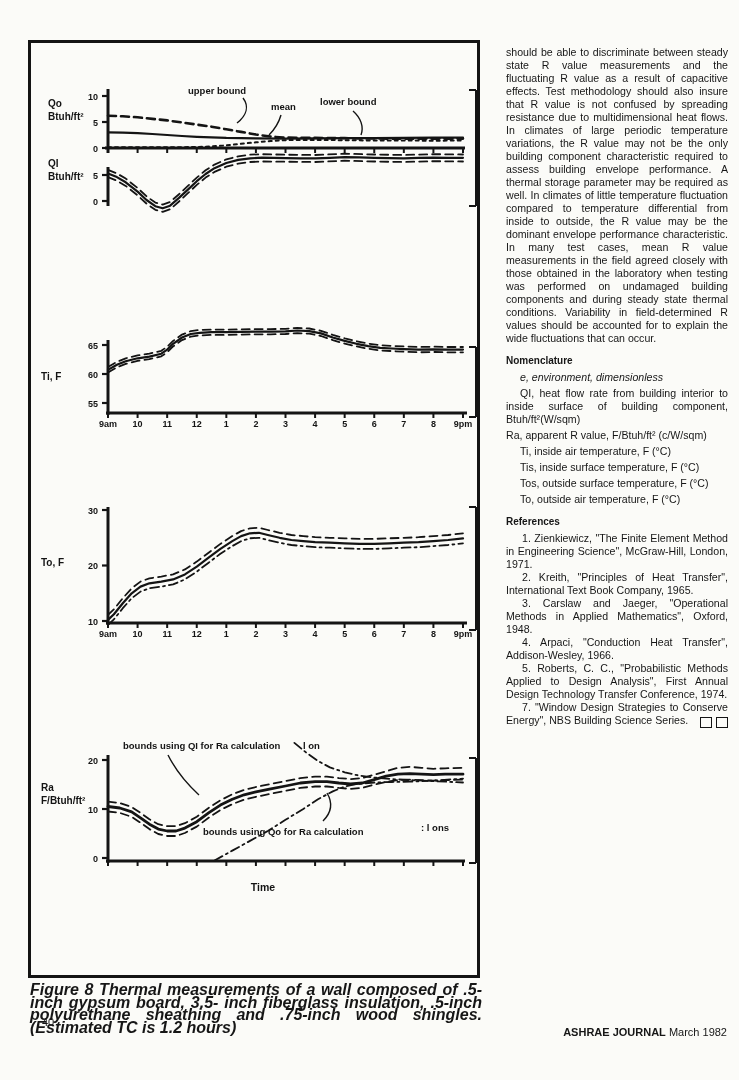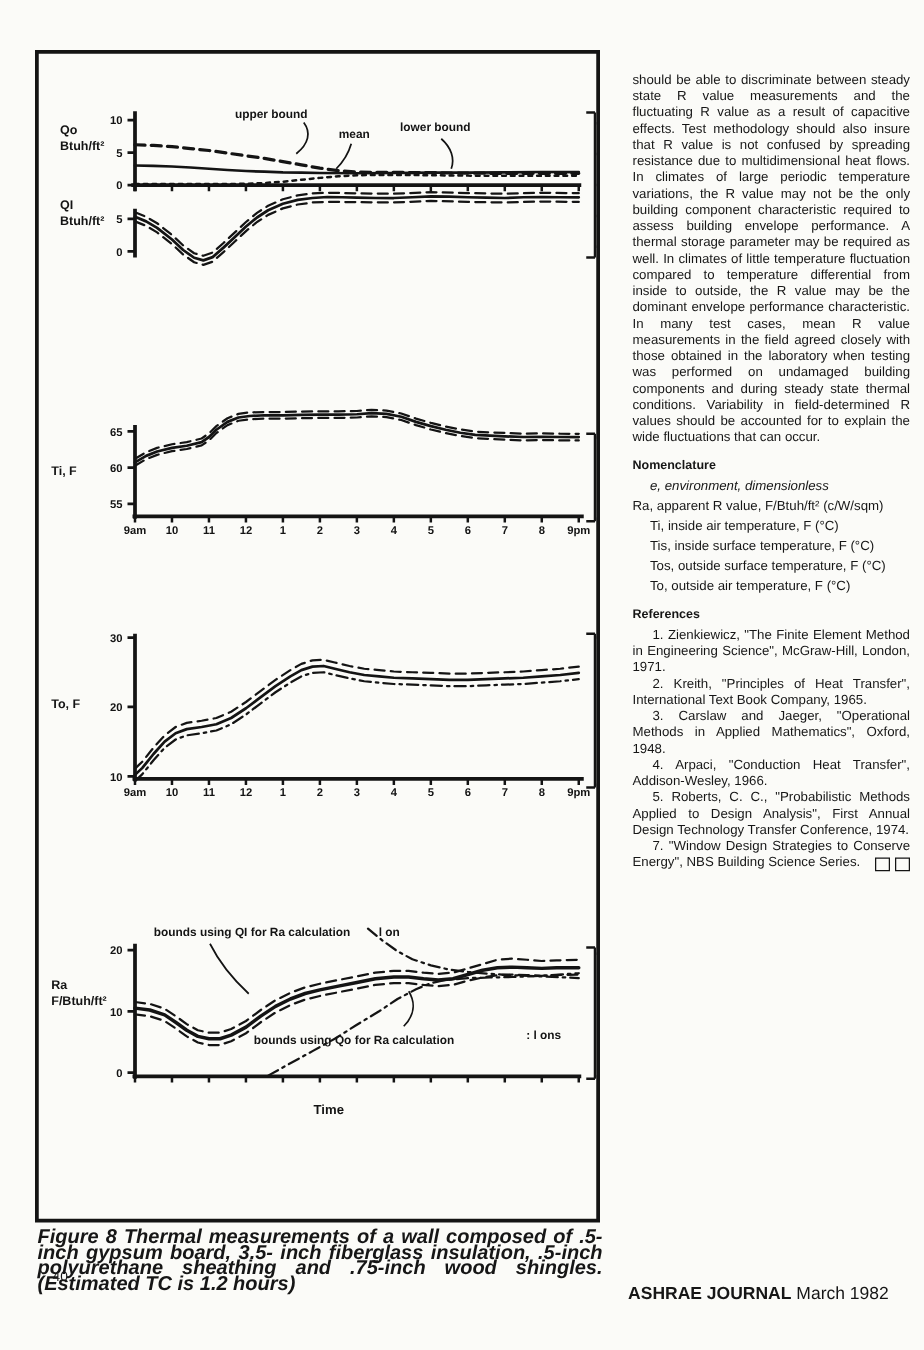--- a/index.html
+++ b/index.html
@@ -10,35 +10,35 @@
   }
   .figure-box{
     position:absolute;left:28px;top:40px;width:452px;height:938px;
     border:3px solid #141414;background:#fbfbf8;box-sizing:border-box;
   }
   svg text{font-family:"Liberation Sans", sans-serif;fill:#141414;}
   .rightcol{
     position:absolute;left:506px;top:42px;width:222px;
     font-size:10.6px;line-height:13px;text-align:justify;
   }
-  .rightcol p{margin:16px 0 1px 0;}
+  .rightcol p{margin:4px 0 1px 0;}
   .rightcol h3{font-size:10px;margin:9px 0 4px 0;text-align:left;}
   .nom{margin:0 0 3px 0 !important;}
   .ind{text-indent:14px;}
   .it{font-style:italic;}
   .ref{text-indent:16px;margin:0 !important;}
   .endmarks{text-align:right;margin-top:-12px;height:12px;}
   .sq{display:inline-block;width:10px;height:9px;border:1.8px solid #141414;margin-left:4px;vertical-align:middle;}
   .caption{
     position:absolute;left:30px;top:984px;width:452px;
     font-size:16px;line-height:12.6px;font-style:italic;font-weight:bold;
     text-align:justify;
   }
   .pagenum{position:absolute;left:30px;top:1016px;font-size:11px;margin-left:12px;}
-  .footer{position:absolute;right:28px;top:1026px;font-size:14px;}
+  .footer{position:absolute;right:12px;top:1026px;font-size:11px;}
   .footer b{font-weight:bold;}
 </style>
 </head>
 <body>
 
 <div class="figure-box">
   <svg id="fig" width="446" height="932" viewBox="0 0 446 932">
 
     <g stroke="#141414">
       <line x1="77" y1="46" x2="77" y2="110" stroke-width="3"></line>
@@ -246,20 +246,21 @@
         <text x="390" y="788" font-size="9.5" font-weight="bold">: l ons</text>
       </g>
   </svg>
 </div>
 
 <div class="rightcol">
   <p>should be able to discriminate between steady state R value measurements and the fluctuating R value as a result of capacitive effects. Test methodology should also insure that R value is not confused by spreading resistance due to multidimensional heat flows. In climates of large periodic temperature variations, the R value may not be the only building component characteristic required to assess building envelope performance. A thermal storage parameter may be required as well. In climates of little temperature fluctuation compared to temperature differential from inside to outside, the R value may be the dominant envelope performance characteristic. In many test cases, mean R value measurements in the field agreed closely with those obtained in the laboratory when testing was performed on undamaged building components and during steady state thermal conditions. Variability in field-determined R values should be accounted for to explain the wide fluctuations that can occur.</p>
 
   <h3>Nomenclature</h3>
   <p class="nom ind it">e, environment, dimensionless</p>
+  <p class="nom ind">QI, heat flow rate from building interior to inside surface of building component, Btuh/ft²(W/sqm)</p>
   <p class="nom">Ra, apparent R value, F/Btuh/ft² (c/W/sqm)</p>
   <p class="nom ind">Ti, inside air temperature, F (°C)</p>
   <p class="nom ind">Tis, inside surface temperature, F (°C)</p>
   <p class="nom ind">Tos, outside surface temperature, F (°C)</p>
   <p class="nom ind">To, outside air temperature, F (°C)</p>
 
   <h3>References</h3>
   <p class="ref">1. Zienkiewicz, "The Finite Element Method in Engineering Science", McGraw-Hill, London, 1971.</p>
   <p class="ref">2. Kreith, "Principles of Heat Transfer", International Text Book Company, 1965.</p>
   <p class="ref">3. Carslaw and Jaeger, "Operational Methods in Applied Mathematics", Oxford, 1948.</p>

